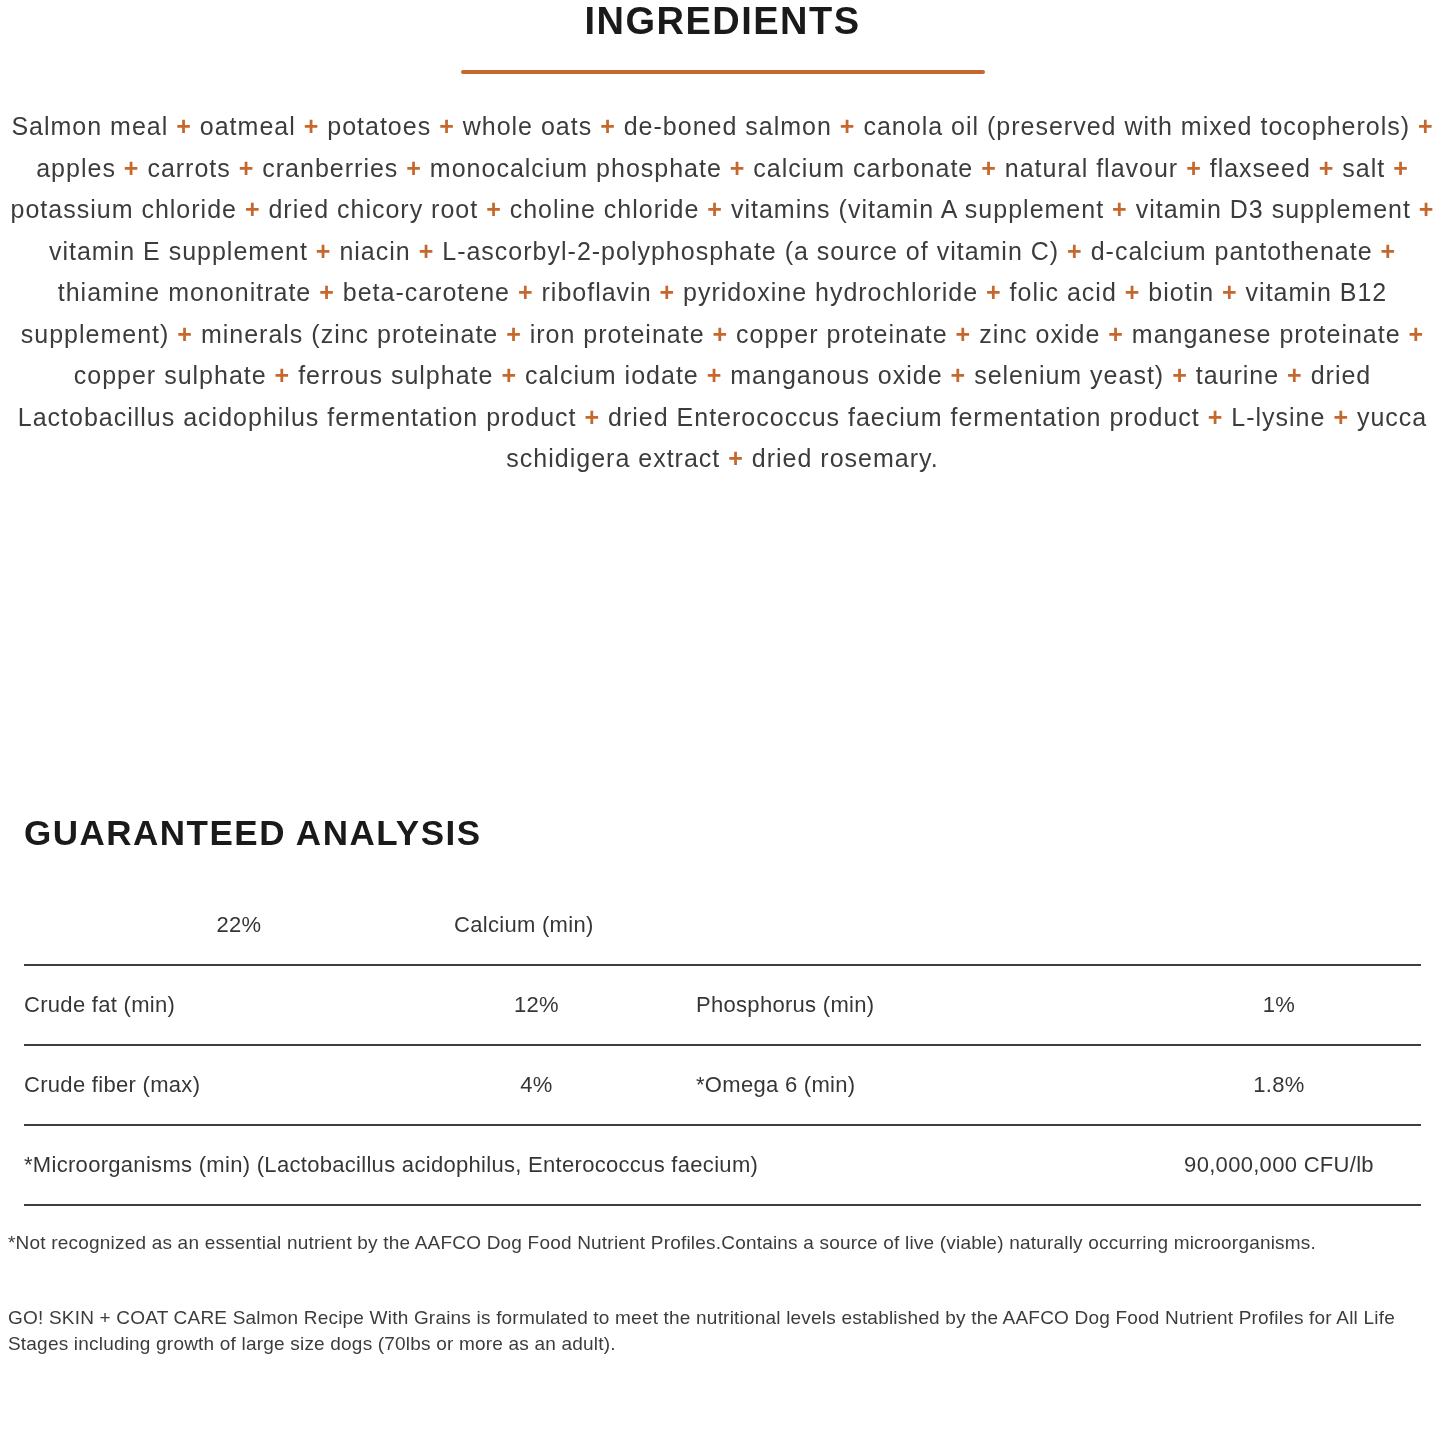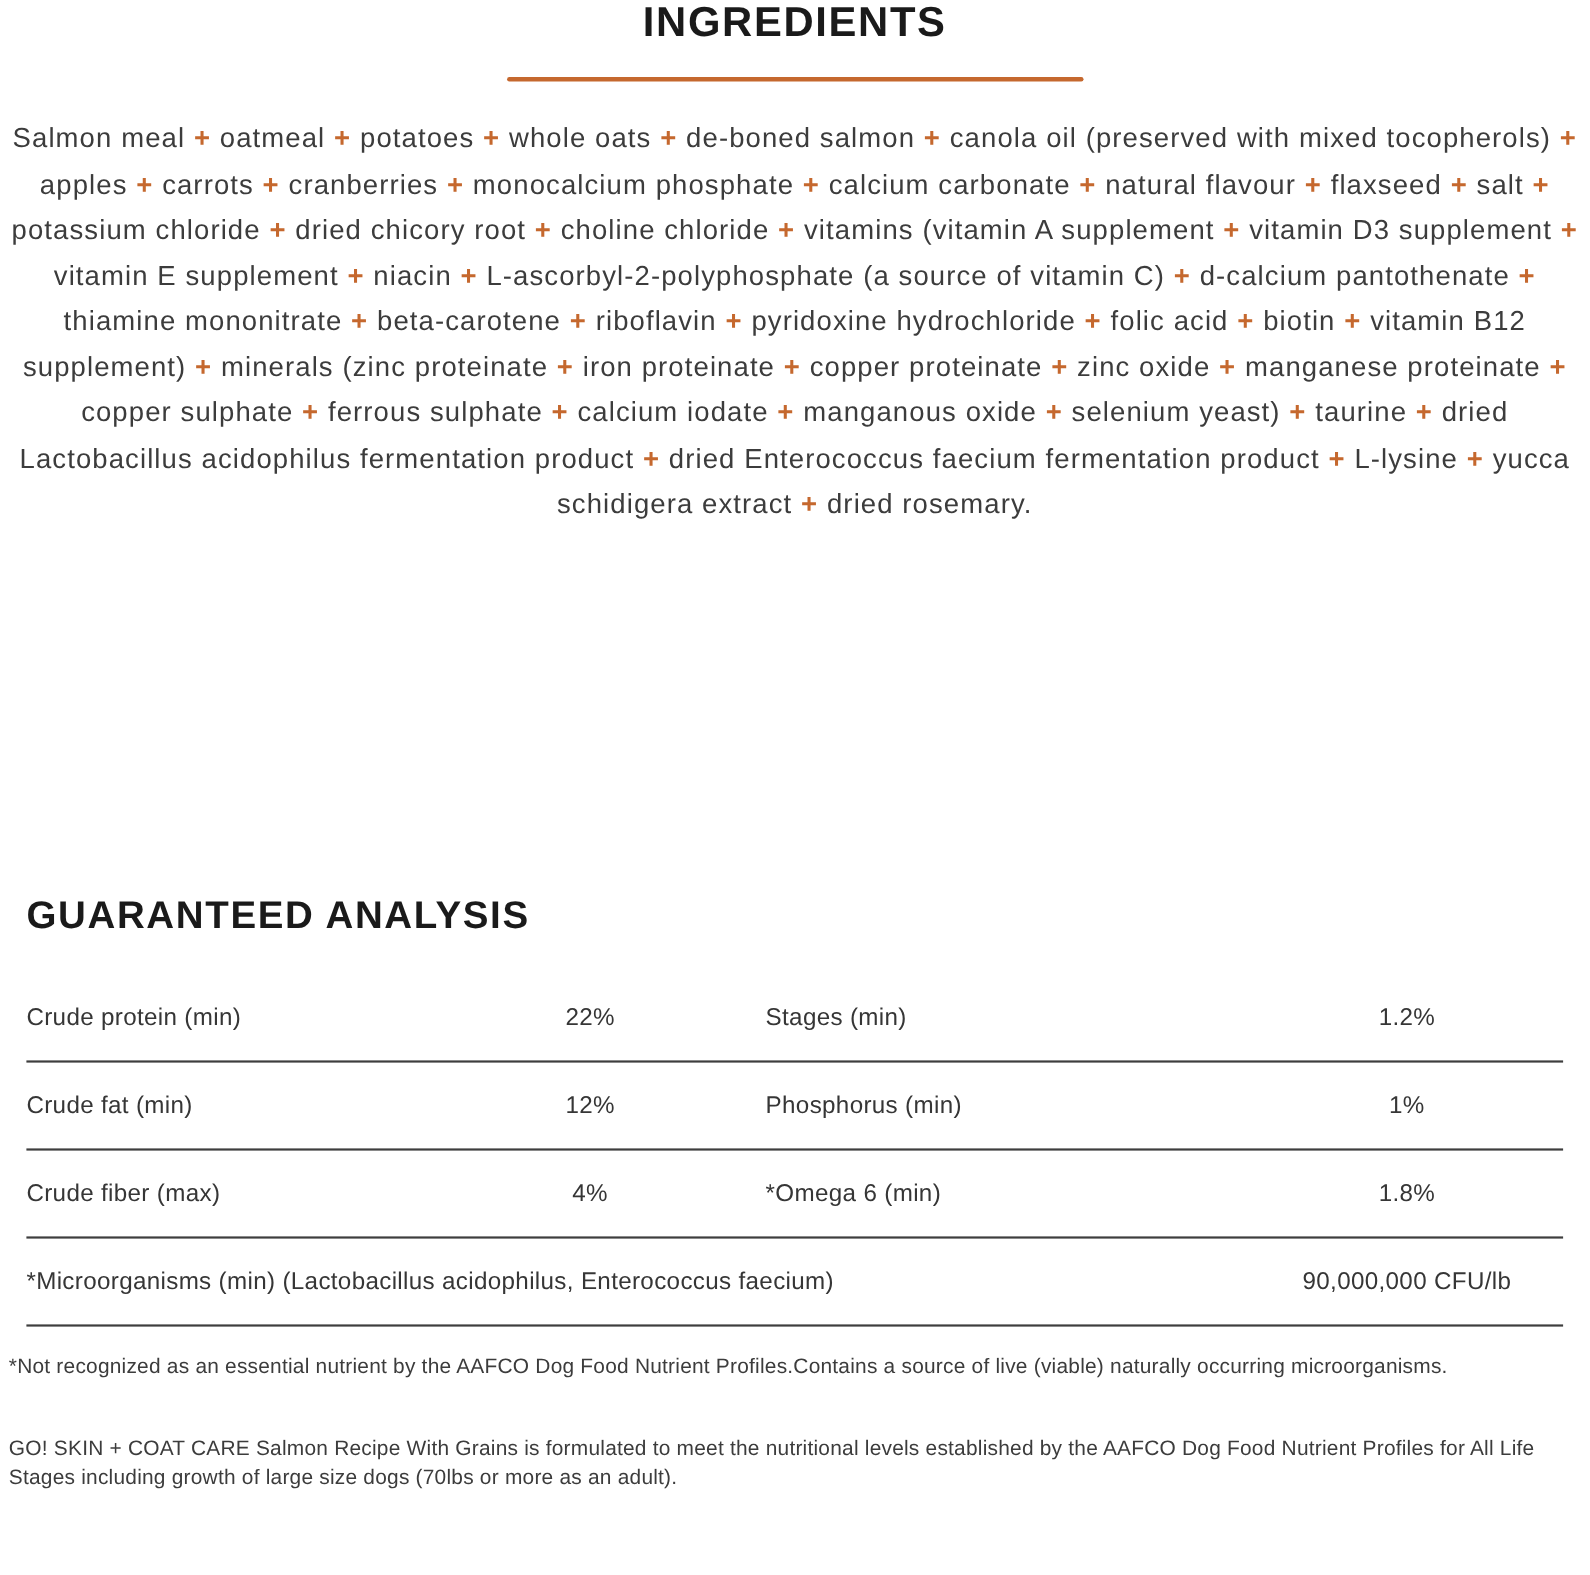--- a/index.html
+++ b/index.html
@@ -73,24 +73,22 @@
   <section class="ingredients">
     <h1 class="ing-title">INGREDIENTS</h1>
     <div class="rule"></div>
     <p class="ing-text"><span class="tok">Salmon meal</span><span class="plus"> + </span><span class="tok">oatmeal</span><span class="plus"> + </span><span class="tok">potatoes</span><span class="plus"> + </span><span class="tok">whole oats</span><span class="plus"> + </span><span class="tok">de-boned salmon</span><span class="plus"> + </span><span class="tok">canola oil (preserved with mixed tocopherols)</span><span class="plus"> + </span><span class="tok">apples</span><span class="plus"> + </span><span class="tok">carrots</span><span class="plus"> + </span><span class="tok">cranberries</span><span class="plus"> + </span><span class="tok">monocalcium phosphate</span><span class="plus"> + </span><span class="tok">calcium carbonate</span><span class="plus"> + </span><span class="tok">natural flavour</span><span class="plus"> + </span><span class="tok">flaxseed</span><span class="plus"> + </span><span class="tok">salt</span><span class="plus"> + </span><span class="tok">potassium chloride</span><span class="plus"> + </span><span class="tok">dried chicory root</span><span class="plus"> + </span><span class="tok">choline chloride</span><span class="plus"> + </span><span class="tok">vitamins (vitamin A supplement</span><span class="plus"> + </span><span class="tok">vitamin D3 supplement</span><span class="plus"> + </span><span class="tok">vitamin E supplement</span><span class="plus"> + </span><span class="tok">niacin</span><span class="plus"> + </span><span class="tok">L-ascorbyl-2-polyphosphate (a source of vitamin C)</span><span class="plus"> + </span><span class="tok">d-calcium pantothenate</span><span class="plus"> + </span><span class="tok">thiamine mononitrate</span><span class="plus"> + </span><span class="tok">beta-carotene</span><span class="plus"> + </span><span class="tok">riboflavin</span><span class="plus"> + </span><span class="tok">pyridoxine hydrochloride</span><span class="plus"> + </span><span class="tok">folic acid</span><span class="plus"> + </span><span class="tok">biotin</span><span class="plus"> + </span><span class="tok">vitamin B12 supplement)</span><span class="plus"> + </span><span class="tok">minerals (zinc proteinate</span><span class="plus"> + </span><span class="tok">iron proteinate</span><span class="plus"> + </span><span class="tok">copper proteinate</span><span class="plus"> + </span><span class="tok">zinc oxide</span><span class="plus"> + </span><span class="tok">manganese proteinate</span><span class="plus"> + </span><span class="tok">copper sulphate</span><span class="plus"> + </span><span class="tok">ferrous sulphate</span><span class="plus"> + </span><span class="tok">calcium iodate</span><span class="plus"> + </span><span class="tok">manganous oxide</span><span class="plus"> + </span><span class="tok">selenium yeast)</span><span class="plus"> + </span><span class="tok">taurine</span><span class="plus"> + </span><span class="tok">dried Lactobacillus acidophilus fermentation product</span><span class="plus"> + </span><span class="tok">dried Enterococcus faecium fermentation product</span><span class="plus"> + </span><span class="tok">L-lysine</span><span class="plus"> + </span><span class="tok">yucca schidigera extract</span><span class="plus"> + </span><span class="tok">dried rosemary.</span></p>
   </section>
 
   <section class="analysis">
     <h2 class="ga-title">GUARANTEED ANALYSIS</h2>
     <div class="ga-table">
         <div class="ga-row">
-          <div class="ga-cell label">Crude protein (min)</div>
           <div class="ga-cell value">22%</div>
-          <div class="ga-cell label">Stages (min)</div>
-          <div class="ga-cell value">1.2%</div>
+          <div class="ga-cell label">Calcium (min)</div>
         </div>
         <div class="ga-row">
           <div class="ga-cell label">Crude fat (min)</div>
           <div class="ga-cell value">12%</div>
           <div class="ga-cell label">Phosphorus (min)</div>
           <div class="ga-cell value">1%</div>
         </div>
         <div class="ga-row">
           <div class="ga-cell label">Crude fiber (max)</div>
           <div class="ga-cell value">4%</div>

